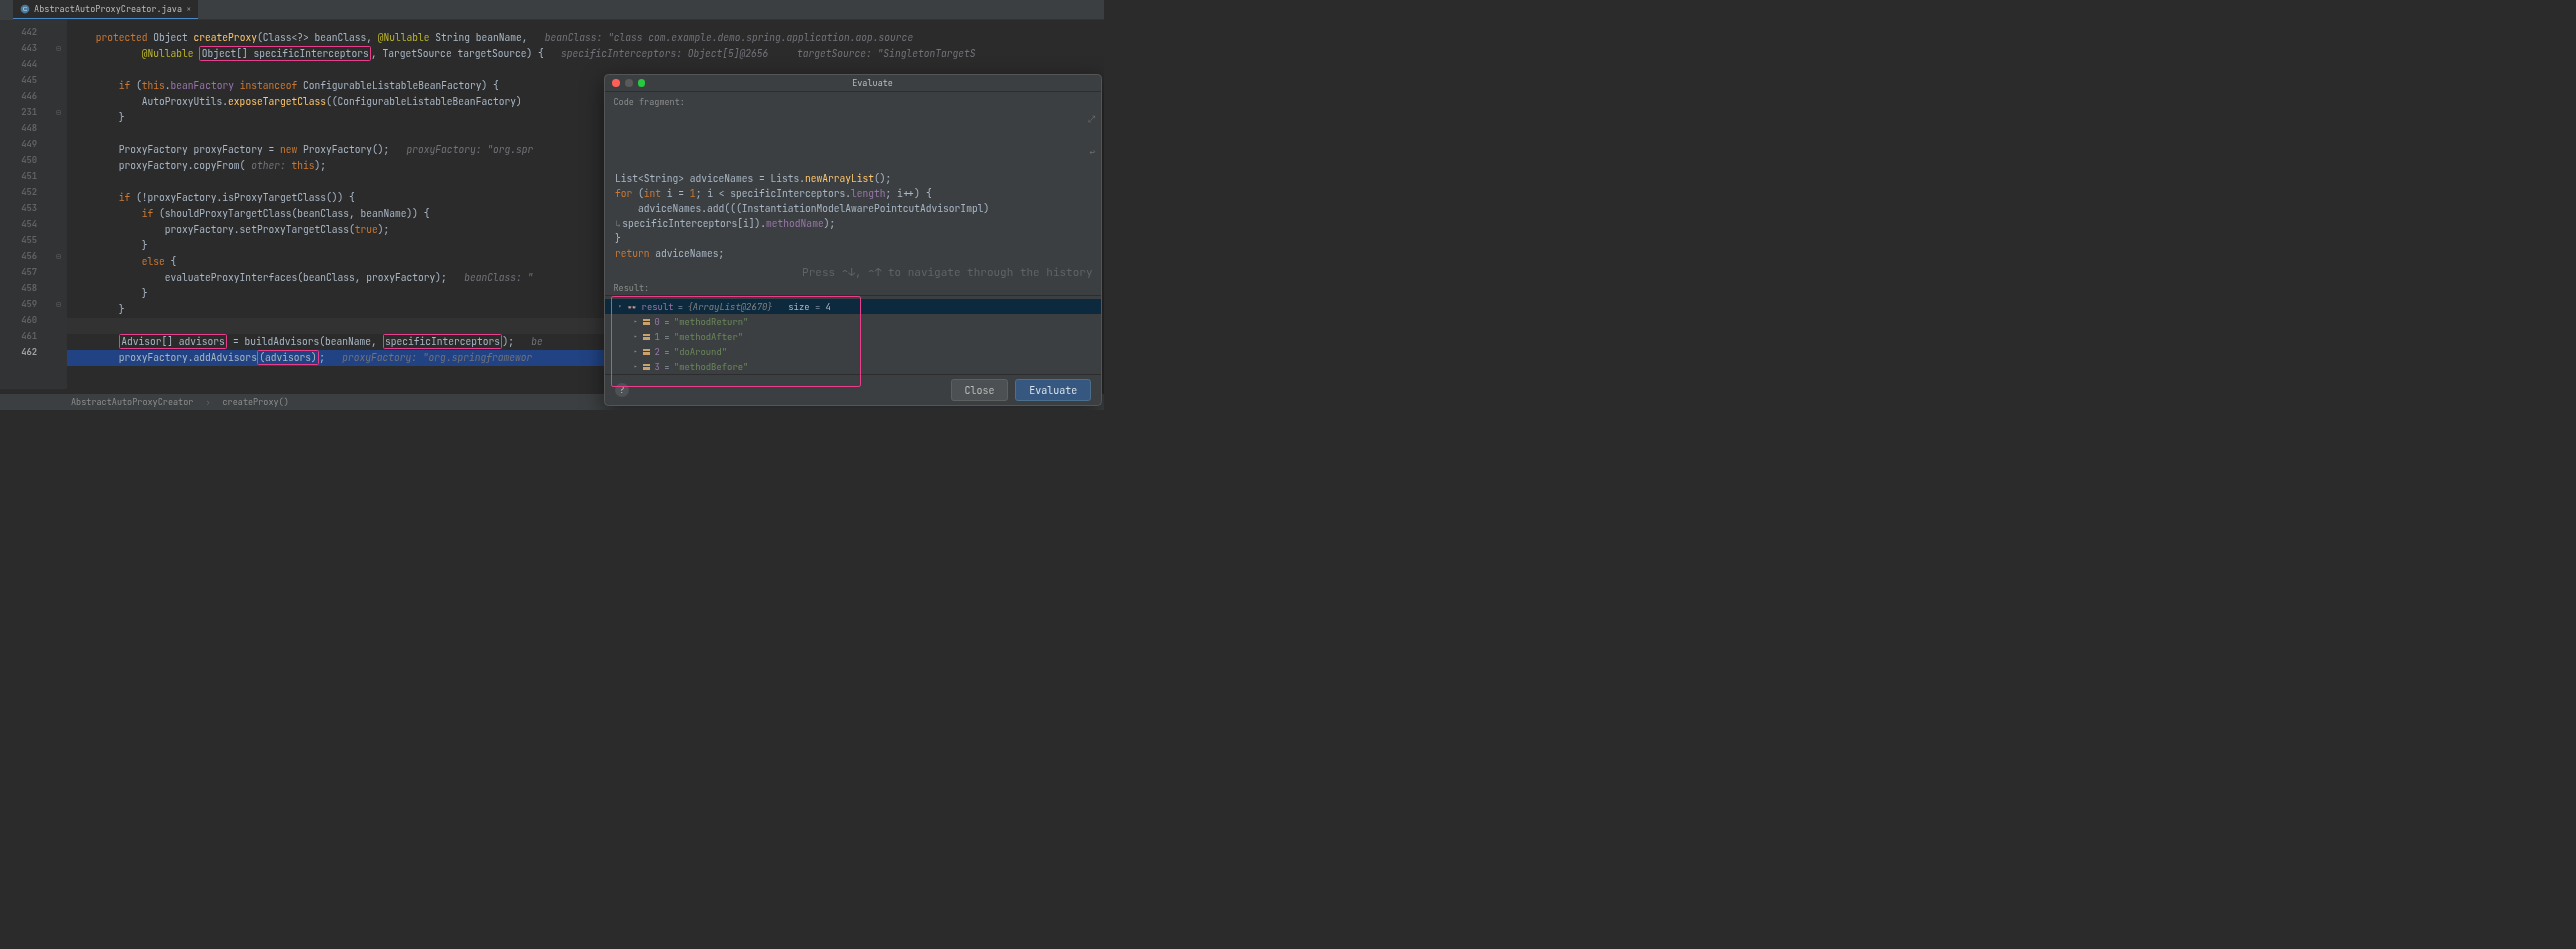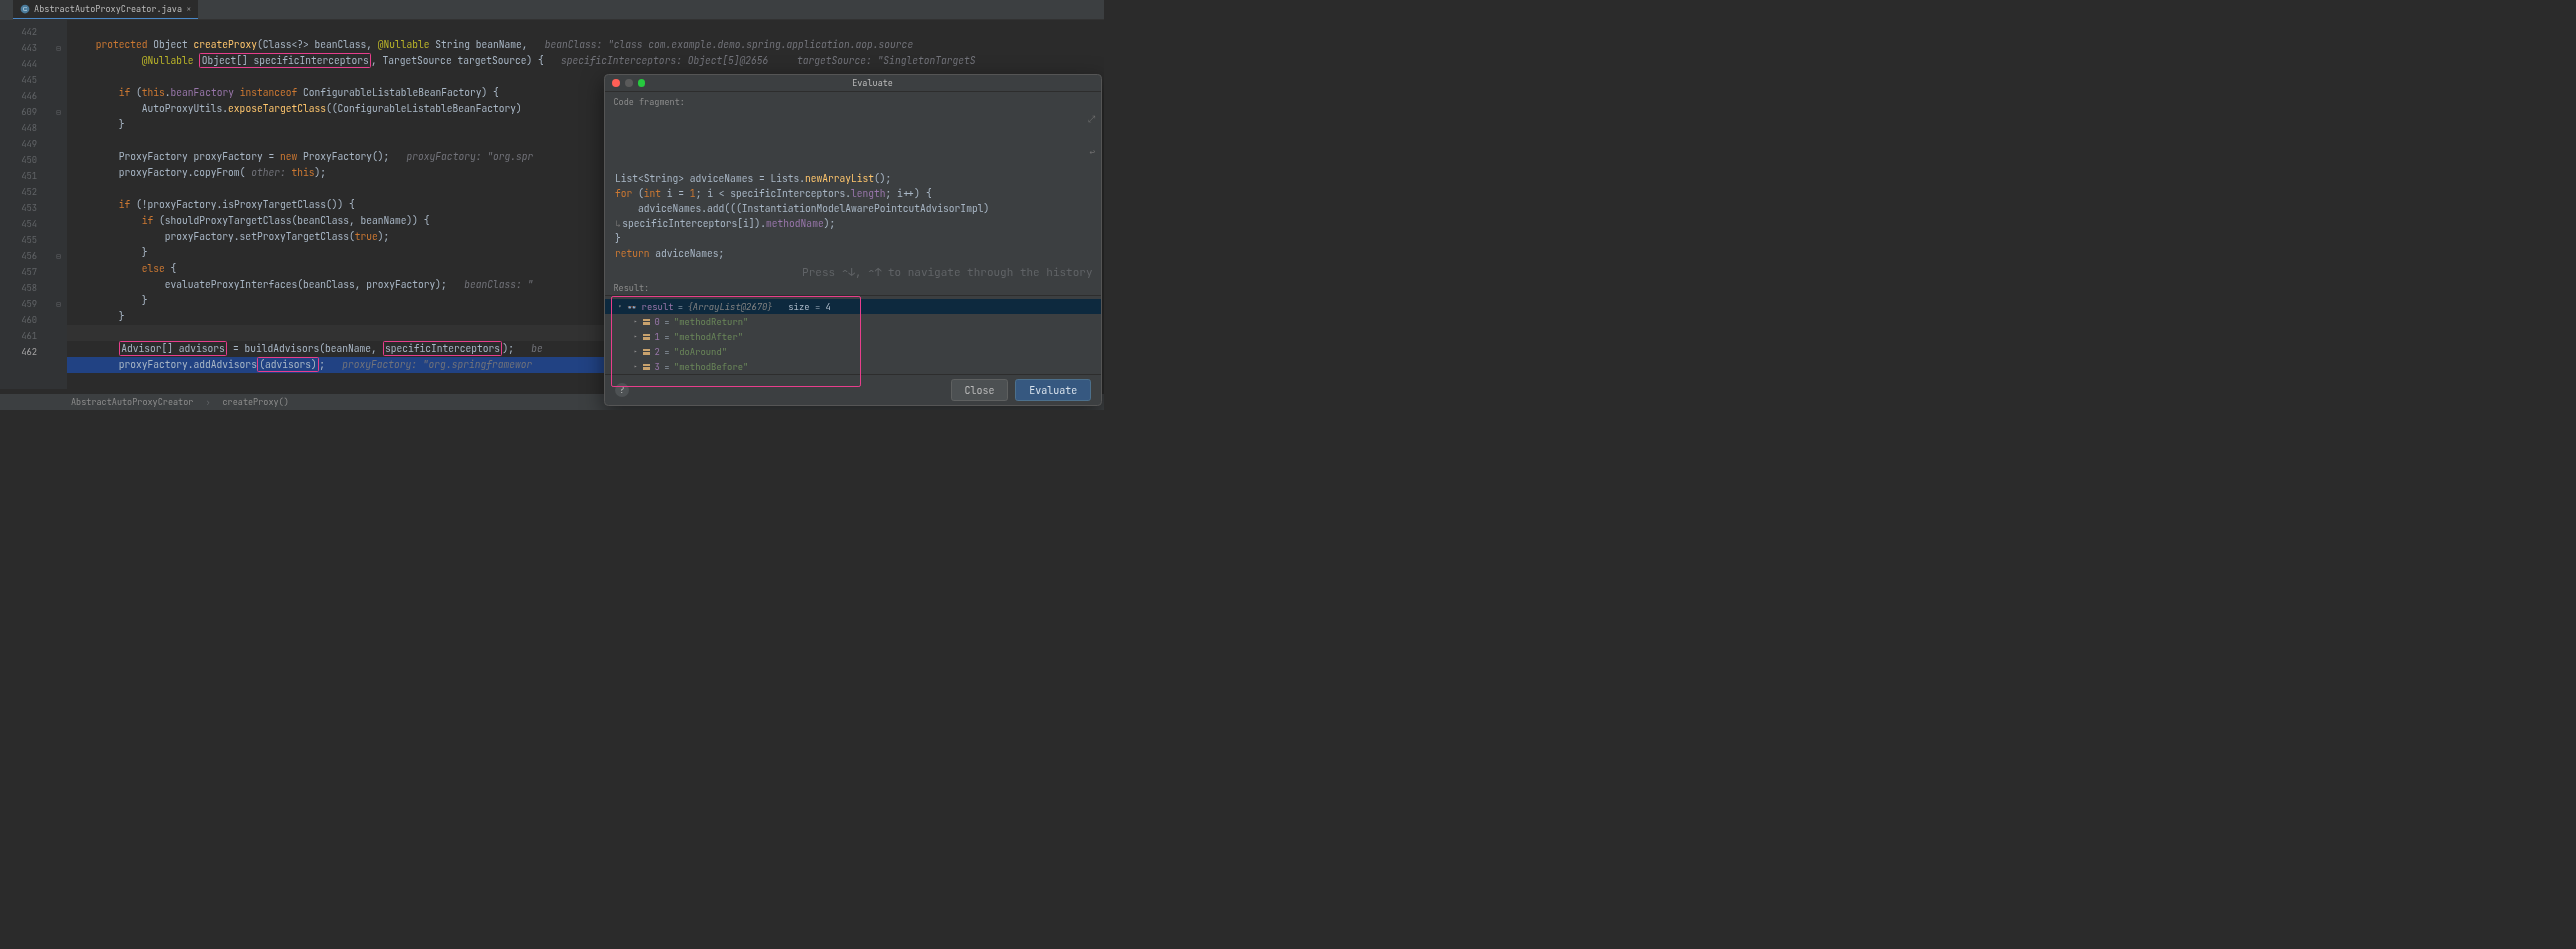--- a/index.html
+++ b/index.html
@@ -45,33 +45,33 @@
   .gutter {
     width: 50px;
     background: #313335;
     text-align: right;
     padding-top: 4.3px;
     color: #606366;
     font-size: 8.9px;
     line-height: 16px;
     user-select: none;
   }
-  .gutter div { padding-right: 12.8px; height:16px; }
+  .gutter div { padding-right: 12.8px; height:16px;font-weight:bold; }
   .fold-col {
     width: 17px;
     background: #313335;
     padding-top: 4.3px;
     line-height: 16px;
     color: #606366;
     font-size: 7.8px;
     text-align: center;
   }
   .fold-col div { height:16px; }
   .code {
-    padding-top: 17px;
+    padding-top: 10px;
     line-height: 16px;
     white-space: pre;
     font-size: 9.6px;
   }
   .code .line { height:16px; padding-left: 5.7px; }
   .dim { background:#323232; }
   .cur-line { background:#214283; }
   .cur-gutter { color:#a4a3a3; }
   
   .kw { color:#cc7832; }
@@ -193,21 +193,21 @@
 
 <div class="reader-mode">Reader Mod</div>
 
 <div class="editor">
   <div class="gutter" id="gutter">
       <div>442</div>
       <div>443</div>
       <div>444</div>
       <div>445</div>
       <div>446</div>
-      <div>609</div>
+      <div>231</div>
       <div>448</div>
       <div>449</div>
       <div>450</div>
       <div>451</div>
       <div>452</div>
       <div>453</div>
       <div>454</div>
       <div>455</div>
       <div>456</div>
       <div>457</div>

